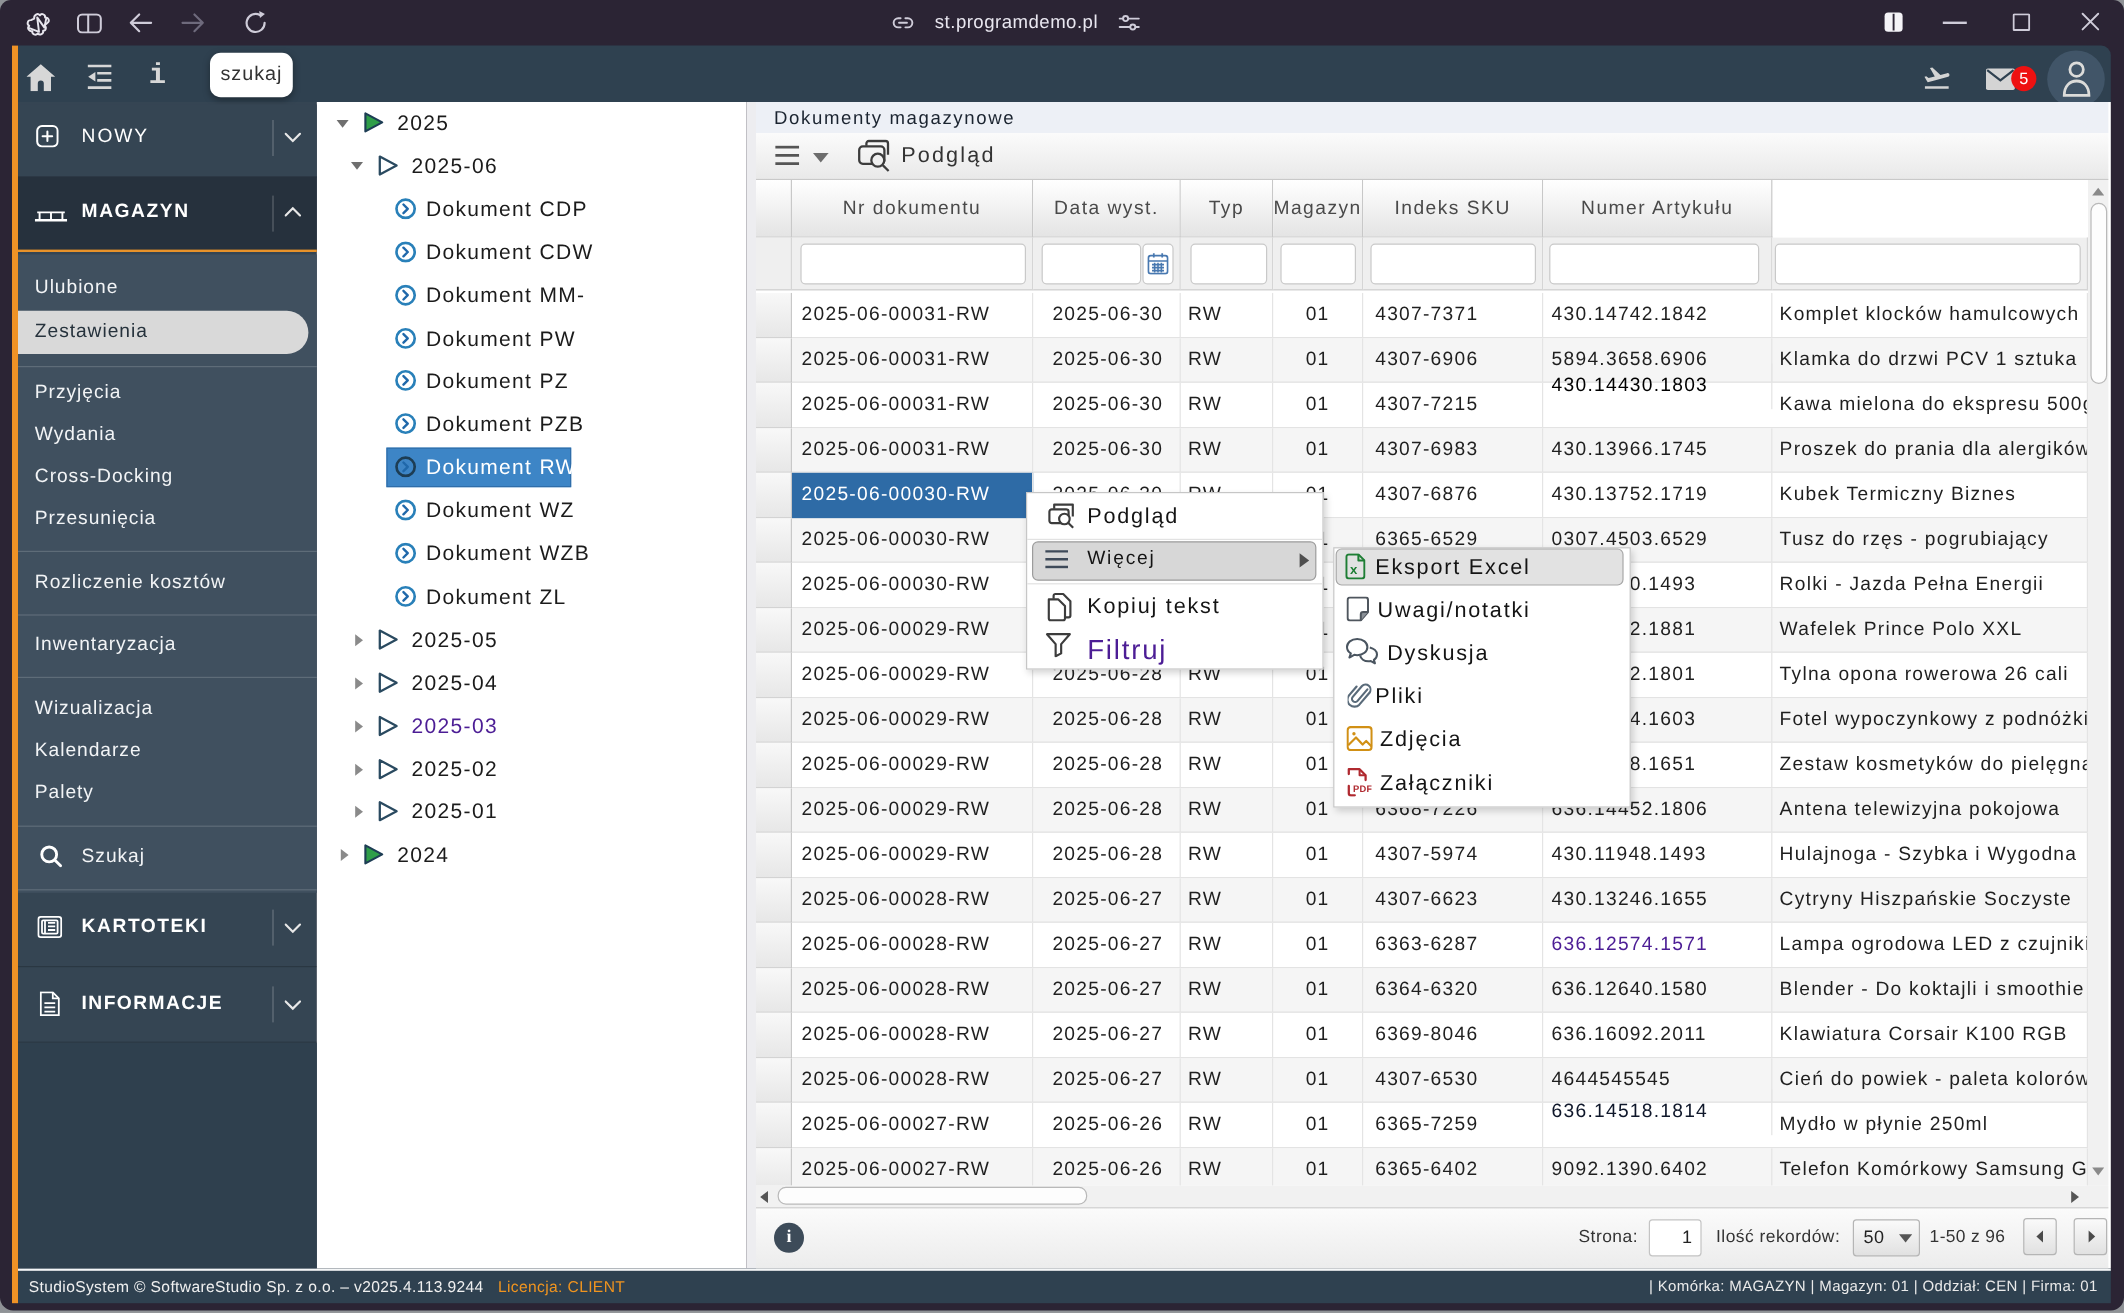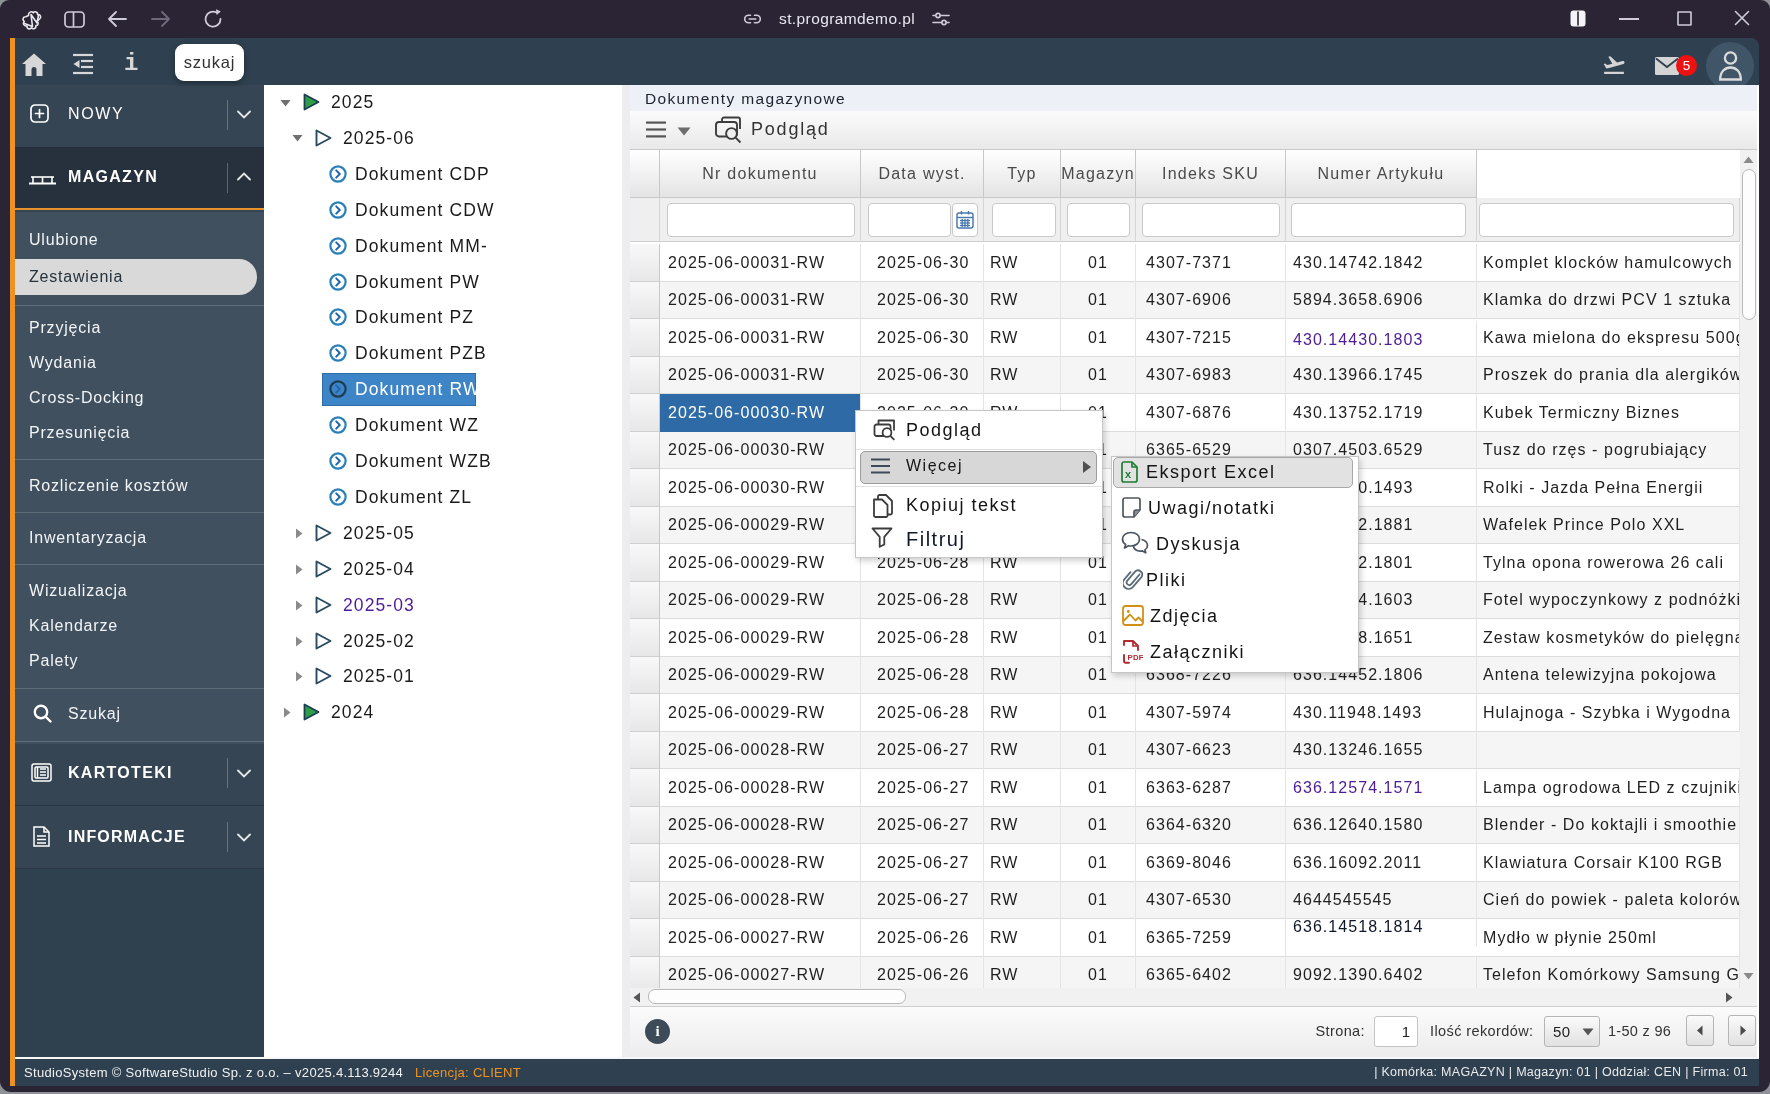--- a/index.html
+++ b/index.html
@@ -363,21 +363,21 @@
   <div class="cell cl" style="left:506px;top:37.5px;width:150px;color:#1f1f1f;justify-content:flex-start;padding-left:10px">4307-6906</div>
   <div class="cell cl" style="left:656px;top:37.5px;width:191px;color:#1f1f1f;justify-content:flex-start;padding-left:7px">5894.3658.6906</div>
   <div class="cell cl" style="left:847px;top:37.5px;width:263px;color:#1f1f1f;justify-content:flex-start;padding-left:6px">Klamka do drzwi PCV 1 sztuka</div>
   <div class="abs" style="left:0;top:75px;width:1110px;height:37.5px;background:#ffffff;border-bottom:1px solid #dcdcdc"></div>
   <div class="abs" style="left:0;top:75px;width:30px;height:37.5px;background:linear-gradient(#f8f8f8,#e7e7e7);border-right:1px solid #c8c8c8;border-bottom:1px solid #cfcfcf"></div>
   <div class="cell cl" style="left:30px;top:75px;width:201px;color:#1f1f1f;justify-content:flex-start;padding-left:8px">2025-06-00031-RW</div>
   <div class="cell cl" style="left:231px;top:75px;width:123px;color:#1f1f1f;justify-content:flex-start;padding-left:16px">2025-06-30</div>
   <div class="cell cl" style="left:354px;top:75px;width:77px;color:#1f1f1f;justify-content:flex-start;padding-left:6px">RW</div>
   <div class="cell cl" style="left:431px;top:75px;width:75px;color:#1f1f1f;justify-content:center;padding-left:0px">01</div>
   <div class="cell cl" style="left:506px;top:75px;width:150px;color:#1f1f1f;justify-content:flex-start;padding-left:10px">4307-7215</div>
-  <div class="cell cl" style="left:656px;top:77px;width:191px;color:#4c1d95;justify-content:flex-start;padding-left:7px">430.14430.1803</div>
+  <div class="cell cl" style="left:656px;top:59px;width:191px;color:#000000;justify-content:flex-start;padding-left:7px">430.14430.1803</div>
   <div class="cell cl" style="left:847px;top:75px;width:263px;color:#1f1f1f;justify-content:flex-start;padding-left:6px">Kawa mielona do ekspresu 500g</div>
   <div class="abs" style="left:0;top:112.5px;width:1110px;height:37.5px;background:#f5f5f5;border-bottom:1px solid #dcdcdc"></div>
   <div class="abs" style="left:0;top:112.5px;width:30px;height:37.5px;background:linear-gradient(#f8f8f8,#e7e7e7);border-right:1px solid #c8c8c8;border-bottom:1px solid #cfcfcf"></div>
   <div class="cell cl" style="left:30px;top:112.5px;width:201px;color:#1f1f1f;justify-content:flex-start;padding-left:8px">2025-06-00031-RW</div>
   <div class="cell cl" style="left:231px;top:112.5px;width:123px;color:#1f1f1f;justify-content:flex-start;padding-left:16px">2025-06-30</div>
   <div class="cell cl" style="left:354px;top:112.5px;width:77px;color:#1f1f1f;justify-content:flex-start;padding-left:6px">RW</div>
   <div class="cell cl" style="left:431px;top:112.5px;width:75px;color:#1f1f1f;justify-content:center;padding-left:0px">01</div>
   <div class="cell cl" style="left:506px;top:112.5px;width:150px;color:#1f1f1f;justify-content:flex-start;padding-left:10px">4307-6983</div>
   <div class="cell cl" style="left:656px;top:112.5px;width:191px;color:#1f1f1f;justify-content:flex-start;padding-left:7px">430.13966.1745</div>
   <div class="cell cl" style="left:847px;top:112.5px;width:263px;color:#1f1f1f;justify-content:flex-start;padding-left:6px">Proszek do prania dla alergików</div>
@@ -463,20 +463,21 @@
   <div class="cell cl" style="left:656px;top:450px;width:191px;color:#1f1f1f;justify-content:flex-start;padding-left:7px">430.11948.1493</div>
   <div class="cell cl" style="left:847px;top:450px;width:263px;color:#1f1f1f;justify-content:flex-start;padding-left:6px">Hulajnoga - Szybka i Wygodna</div>
   <div class="abs" style="left:0;top:487.5px;width:1110px;height:37.5px;background:#f5f5f5;border-bottom:1px solid #dcdcdc"></div>
   <div class="abs" style="left:0;top:487.5px;width:30px;height:37.5px;background:linear-gradient(#f8f8f8,#e7e7e7);border-right:1px solid #c8c8c8;border-bottom:1px solid #cfcfcf"></div>
   <div class="cell cl" style="left:30px;top:487.5px;width:201px;color:#1f1f1f;justify-content:flex-start;padding-left:8px">2025-06-00028-RW</div>
   <div class="cell cl" style="left:231px;top:487.5px;width:123px;color:#1f1f1f;justify-content:flex-start;padding-left:16px">2025-06-27</div>
   <div class="cell cl" style="left:354px;top:487.5px;width:77px;color:#1f1f1f;justify-content:flex-start;padding-left:6px">RW</div>
   <div class="cell cl" style="left:431px;top:487.5px;width:75px;color:#1f1f1f;justify-content:center;padding-left:0px">01</div>
   <div class="cell cl" style="left:506px;top:487.5px;width:150px;color:#1f1f1f;justify-content:flex-start;padding-left:10px">4307-6623</div>
   <div class="cell cl" style="left:656px;top:487.5px;width:191px;color:#1f1f1f;justify-content:flex-start;padding-left:7px">430.13246.1655</div>
+  <div class="cell cl" style="left:847px;top:487.5px;width:263px;color:#1f1f1f;justify-content:flex-start;padding-left:6px">Cytryny Hiszpańskie Soczyste</div>
   <div class="abs" style="left:0;top:525px;width:1110px;height:37.5px;background:#ffffff;border-bottom:1px solid #dcdcdc"></div>
   <div class="abs" style="left:0;top:525px;width:30px;height:37.5px;background:linear-gradient(#f8f8f8,#e7e7e7);border-right:1px solid #c8c8c8;border-bottom:1px solid #cfcfcf"></div>
   <div class="cell cl" style="left:30px;top:525px;width:201px;color:#1f1f1f;justify-content:flex-start;padding-left:8px">2025-06-00028-RW</div>
   <div class="cell cl" style="left:231px;top:525px;width:123px;color:#1f1f1f;justify-content:flex-start;padding-left:16px">2025-06-27</div>
   <div class="cell cl" style="left:354px;top:525px;width:77px;color:#1f1f1f;justify-content:flex-start;padding-left:6px">RW</div>
   <div class="cell cl" style="left:431px;top:525px;width:75px;color:#1f1f1f;justify-content:center;padding-left:0px">01</div>
   <div class="cell cl" style="left:506px;top:525px;width:150px;color:#1f1f1f;justify-content:flex-start;padding-left:10px">6363-6287</div>
   <div class="cell cl" style="left:656px;top:525px;width:191px;color:#4c1d95;justify-content:flex-start;padding-left:7px">636.12574.1571</div>
   <div class="cell cl" style="left:847px;top:525px;width:263px;color:#1f1f1f;justify-content:flex-start;padding-left:6px">Lampa ogrodowa LED z czujnikiem</div>
   <div class="abs" style="left:0;top:562.5px;width:1110px;height:37.5px;background:#f5f5f5;border-bottom:1px solid #dcdcdc"></div>
@@ -588,21 +589,21 @@
     </svg>
   <div class="abs" style="left:856px;top:486px;width:246px;height:1px;background:#e2e2e2"></div>
   <svg class="abs" style="left:872px;top:494px" width="22" height="24" viewBox="0 0 22 24" fill="none" stroke="#3c3c3c" stroke-width="1.8">
    <path d="M6 5 L6 2.5 A1.5 1.5 0 0 1 7.5 1 L14 1 L20 7 L20 19 A1.5 1.5 0 0 1 18.5 20.5 L16 20.5" stroke-linejoin="round"></path>
    <path d="M2 5.5 L10 5.5 L15.5 11 L15.5 21.5 A1.5 1.5 0 0 1 14 23 L3.5 23 A1.5 1.5 0 0 1 2 21.5 Z" fill="#fff" stroke-linejoin="round"></path>
   </svg>
   <div class="abs" style="left:906px;top:495px;font-size:18px;letter-spacing:1.5px;color:#141414">Kopiuj tekst</div>
   <svg class="abs" style="left:871px;top:527px" width="22" height="21" viewBox="0 0 22 21" fill="none" stroke="#3c3c3c" stroke-width="1.8" stroke-linejoin="round">
    <path d="M1.5 1.5 L20.5 1.5 L13.3 9.8 L13.3 17.5 L8.7 19.8 L8.7 9.8 Z"></path>
   </svg>
-  <div class="abs" style="left:906px;top:528px;font-size:20px;letter-spacing:1.5px;color:#0f172a">Filtruj</div>
+  <div class="abs" style="left:906px;top:528px;font-size:23px;letter-spacing:1.5px;color:#4c1d95">Filtruj</div>
   <div class="abs" style="left:1111px;top:456px;width:248px;height:217px;background:#fff;border:1px solid #c6c6c6;box-shadow:2px 3px 6px rgba(0,0,0,0.18)"></div>
   <div class="abs" style="left:1113px;top:457px;width:240px;height:31px;background:#e2e2e2;border:1px solid #a8a8a8;border-radius:5px"></div>
   <svg class="abs" style="left:1121px;top:461px" width="17" height="22" viewBox="0 0 17 22" fill="none" stroke="#1e7e34" stroke-width="1.7">
    <path d="M1 3 A2 2 0 0 1 3 1 L11 1 L16 6 L16 19 A2 2 0 0 1 14 21 L3 21 A2 2 0 0 1 1 19 Z" stroke-linejoin="round"></path>
    <path d="M11 1 L11 6 L16 6" stroke-linejoin="round"></path>
    <text x="4" y="17" font-family="Liberation Sans" font-size="11" font-weight="bold" fill="#1e7e34" stroke="none">x</text>
   </svg>
   <div class="abs" style="left:1146px;top:462px;font-size:18px;letter-spacing:1.5px;color:#141414">Eksport Excel</div>
   <svg class="abs" style="left:1122px;top:497px" width="19" height="21" viewBox="0 0 19 21" fill="none" stroke="#4f565e" stroke-width="1.7" stroke-linejoin="round">
    <path d="M1 3 A2 2 0 0 1 3 1 L16 1 A2 2 0 0 1 18 3 L18 13 L12 20 L3 20 A2 2 0 0 1 1 18 Z"></path>

